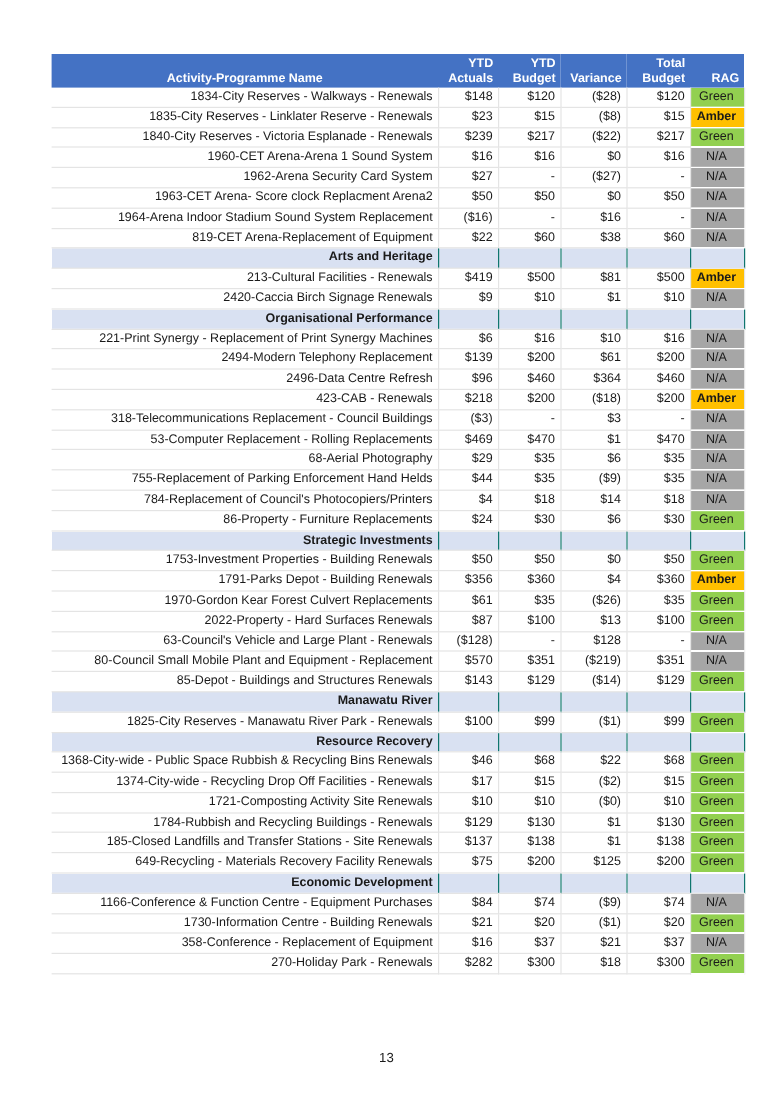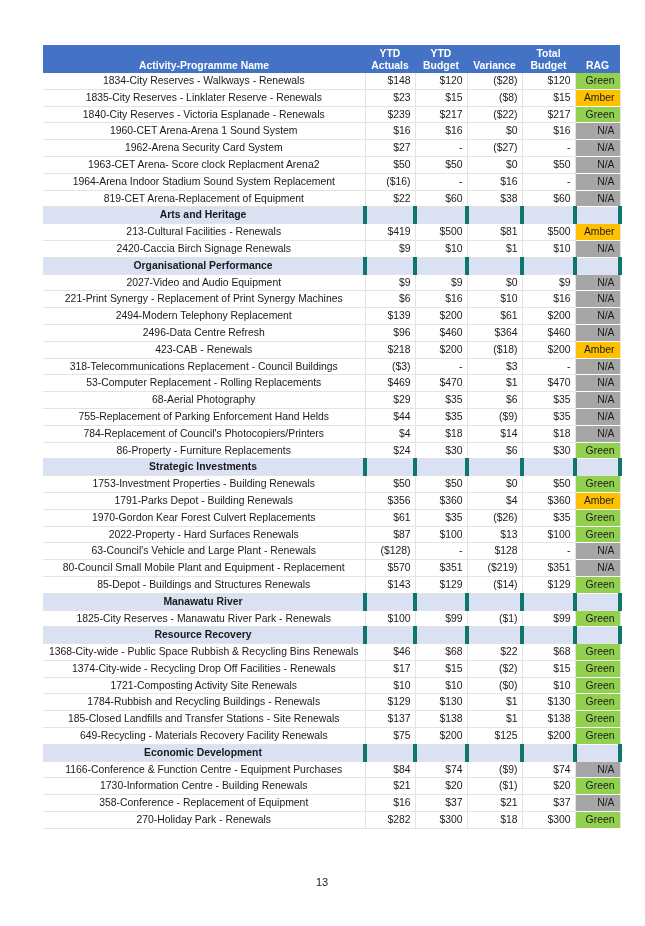--- a/index.html
+++ b/index.html
@@ -1,26 +1,26 @@
 <!DOCTYPE html>
 <html><head>
 <meta charset="utf-8">
 <style>
   html, body { margin: 0; padding: 0; background: #ffffff; }
   body { width: 645px; height: 926px; position: relative; font-family: "Liberation Sans", sans-serif; color: #1a1a1a; }
   .tbl { position: absolute; left: 43px; top: 45px; width: 577px; border-collapse: collapse; font-size: 10.4px; table-layout: fixed; }
-  .tbl th { background: #4472c4; color: #ffffff; font-weight: bold; text-align: center; vertical-align: bottom; padding: 2px 4px 1px 4px; line-height: 12px; height: 25px; }
+  .tbl th { background: #4472c4; color: #ffffff; font-weight: bold; text-align: right; vertical-align: bottom; padding: 2px 4px 1px 4px; line-height: 12px; height: 25px; }
   .tbl th.name { text-align: center; }
   .tbl td { height: 15.8px; padding: 0 4px; border-bottom: 1px solid #e4e4e4; border-right: 1px solid #e4e4e4; white-space: nowrap; overflow: hidden; line-height: 15.8px; }
   .tbl td.num { text-align: right; }
-  .tbl td.name { text-align: center; }
-  .tbl tr.group td { background: #d9e1f2; font-weight: bold; border-right: 4px solid #0f766e; }
-  .tbl td.rag { text-align: right; padding-right: 5px; border-bottom: 1px solid #ffffff; }
+  .tbl td.name { text-align: right; }
+  .tbl tr.group td { background: #d9e1f2; font-weight: bold; border-right: 1px solid #0f766e; }
+  .tbl td.rag { text-align: center; padding-right: 5px; border-bottom: 1px solid #ffffff; }
   .rag-green { background: #92d050; text-align: center; }
-  .rag-amber { background: #ffc000; text-align: center; }
+  .rag-amber { background: #ffc000; text-align: center; font-weight: bold; }
   .rag-na { background: #a6a6a6; }
   .page-num { position: absolute; top: 876px; left: 0; width: 644px; text-align: center; font-size: 11px; box-sizing: border-box; }
 </style>
 </head>
 <body>
 
 <table class="tbl">
   <colgroup>
     <col style="width:322px">
     <col style="width:50px">
@@ -130,28 +130,20 @@
       </tr>
       <tr class="group">
         <td class="name">Organisational Performance</td>
         <td></td>
         <td></td>
         <td></td>
         <td></td>
         <td></td>
       </tr>
       <tr>
-        <td class="name">2027-Video and Audio Equipment</td>
-        <td class="num">$9</td>
-        <td class="num">$9</td>
-        <td class="num">$0</td>
-        <td class="num">$9</td>
-        <td class="rag rag-na" style="background: rgb(166, 166, 166);">N/A</td>
-      </tr>
-      <tr>
         <td class="name">221-Print Synergy - Replacement of Print Synergy Machines</td>
         <td class="num">$6</td>
         <td class="num">$16</td>
         <td class="num">$10</td>
         <td class="num">$16</td>
         <td class="rag rag-na" style="background: rgb(166, 166, 166);">N/A</td>
       </tr>
       <tr>
         <td class="name">2494-Modern Telephony Replacement</td>
         <td class="num">$139</td>

